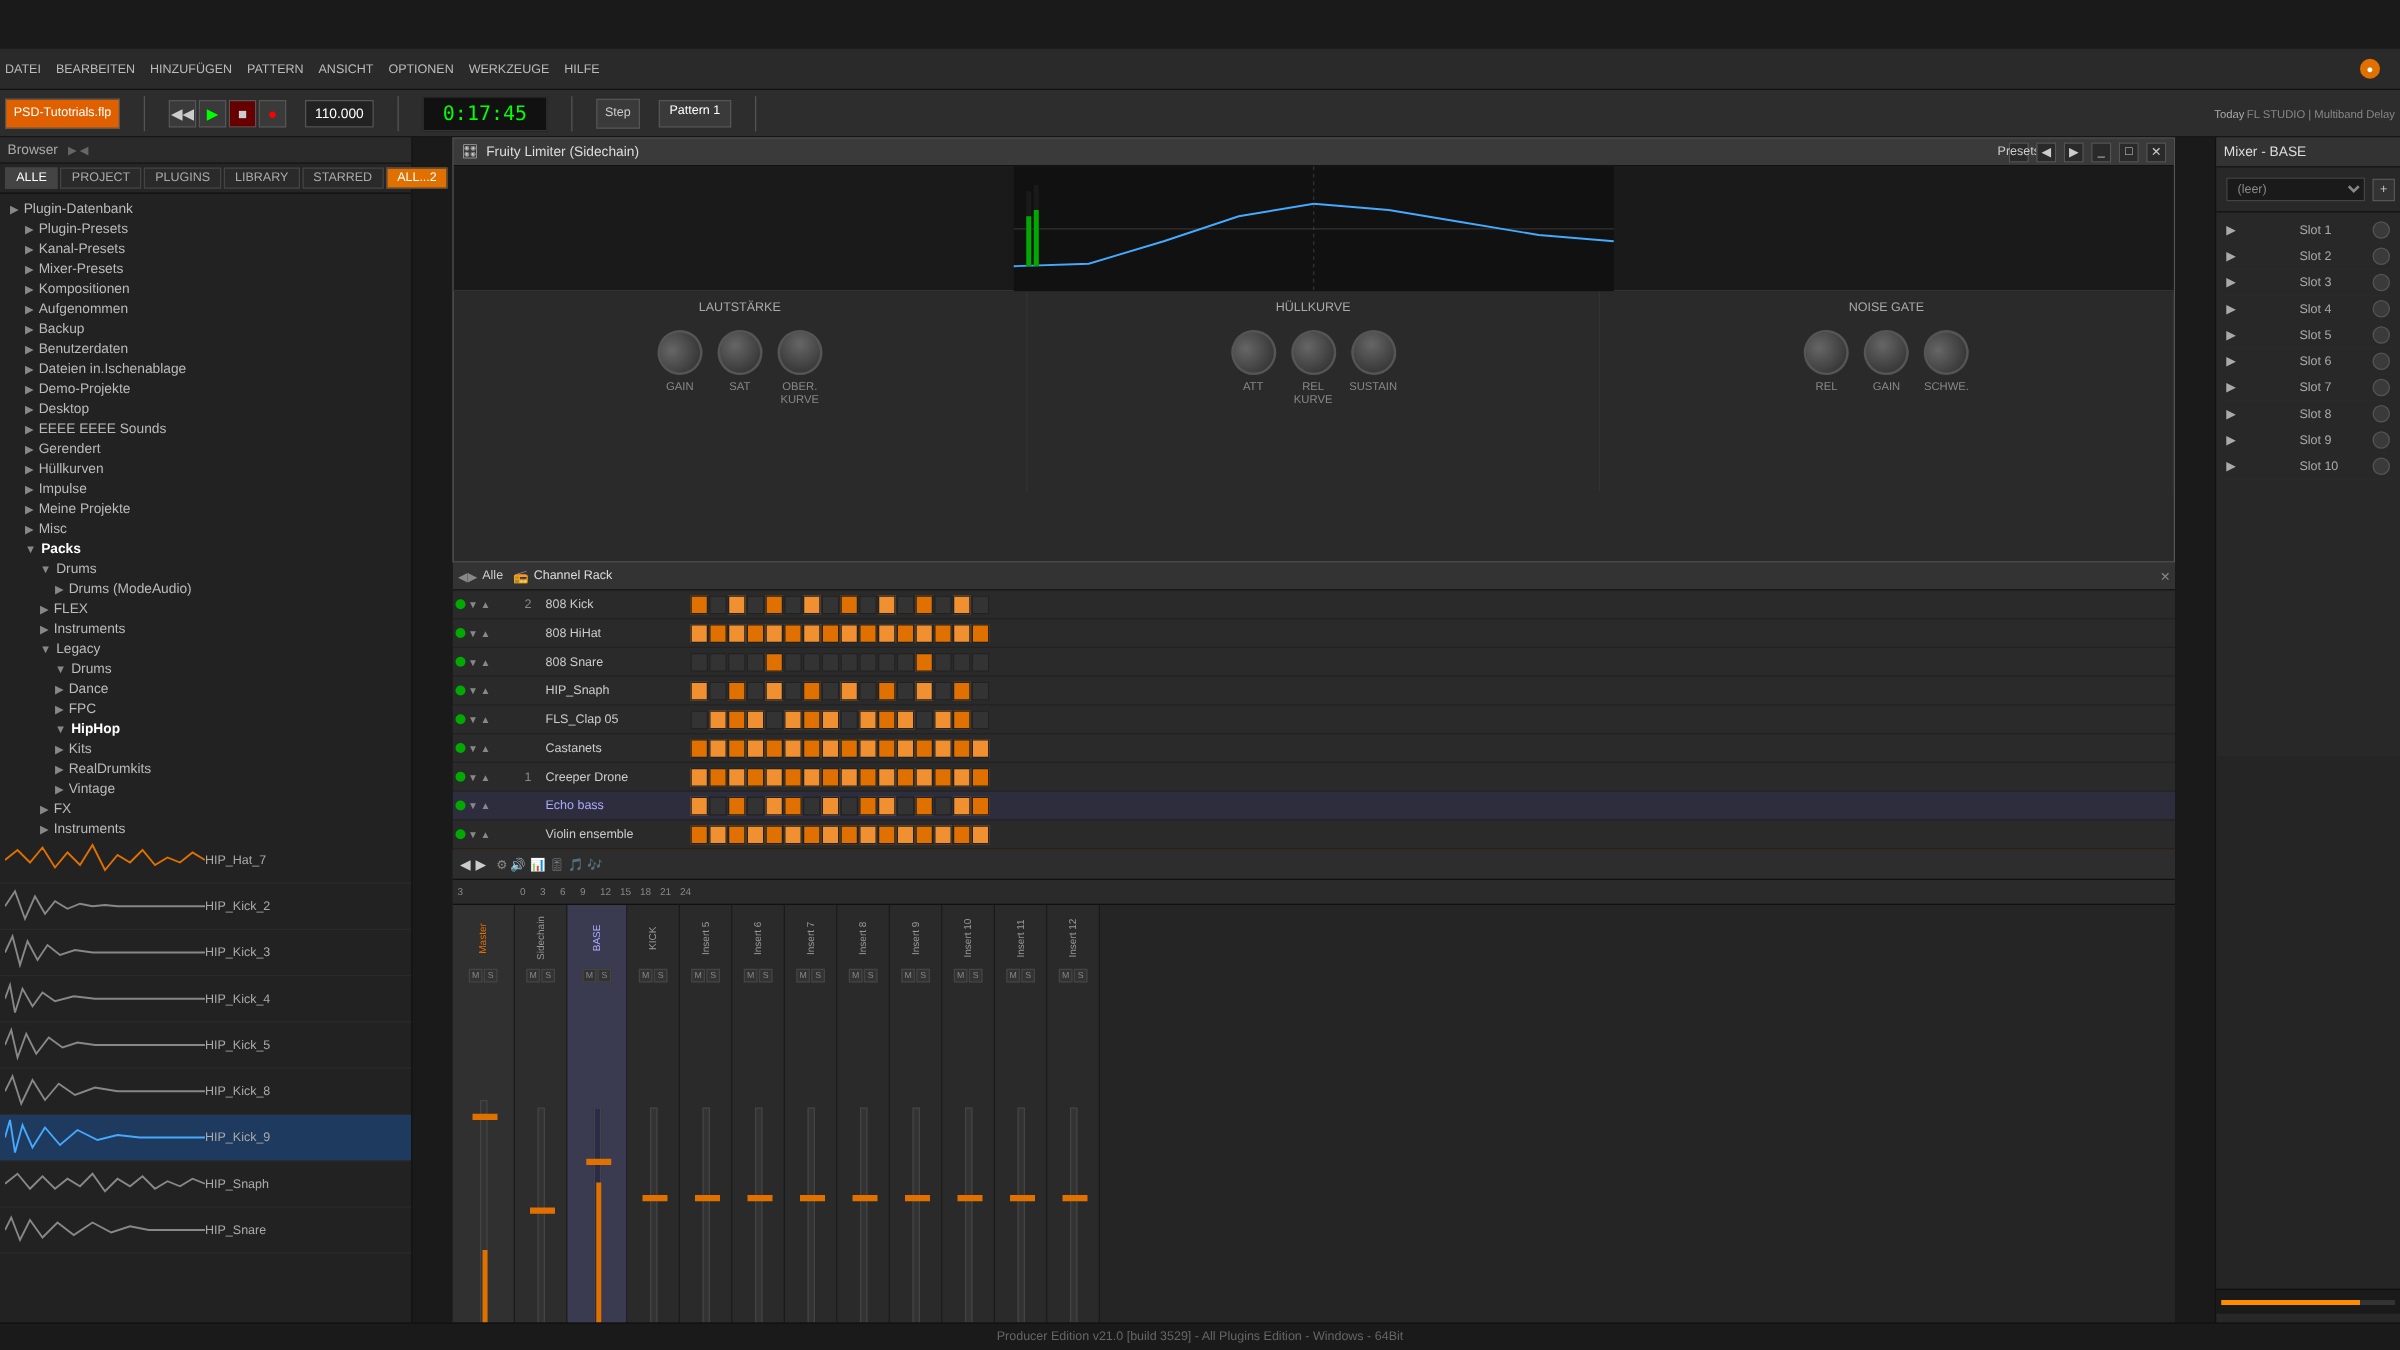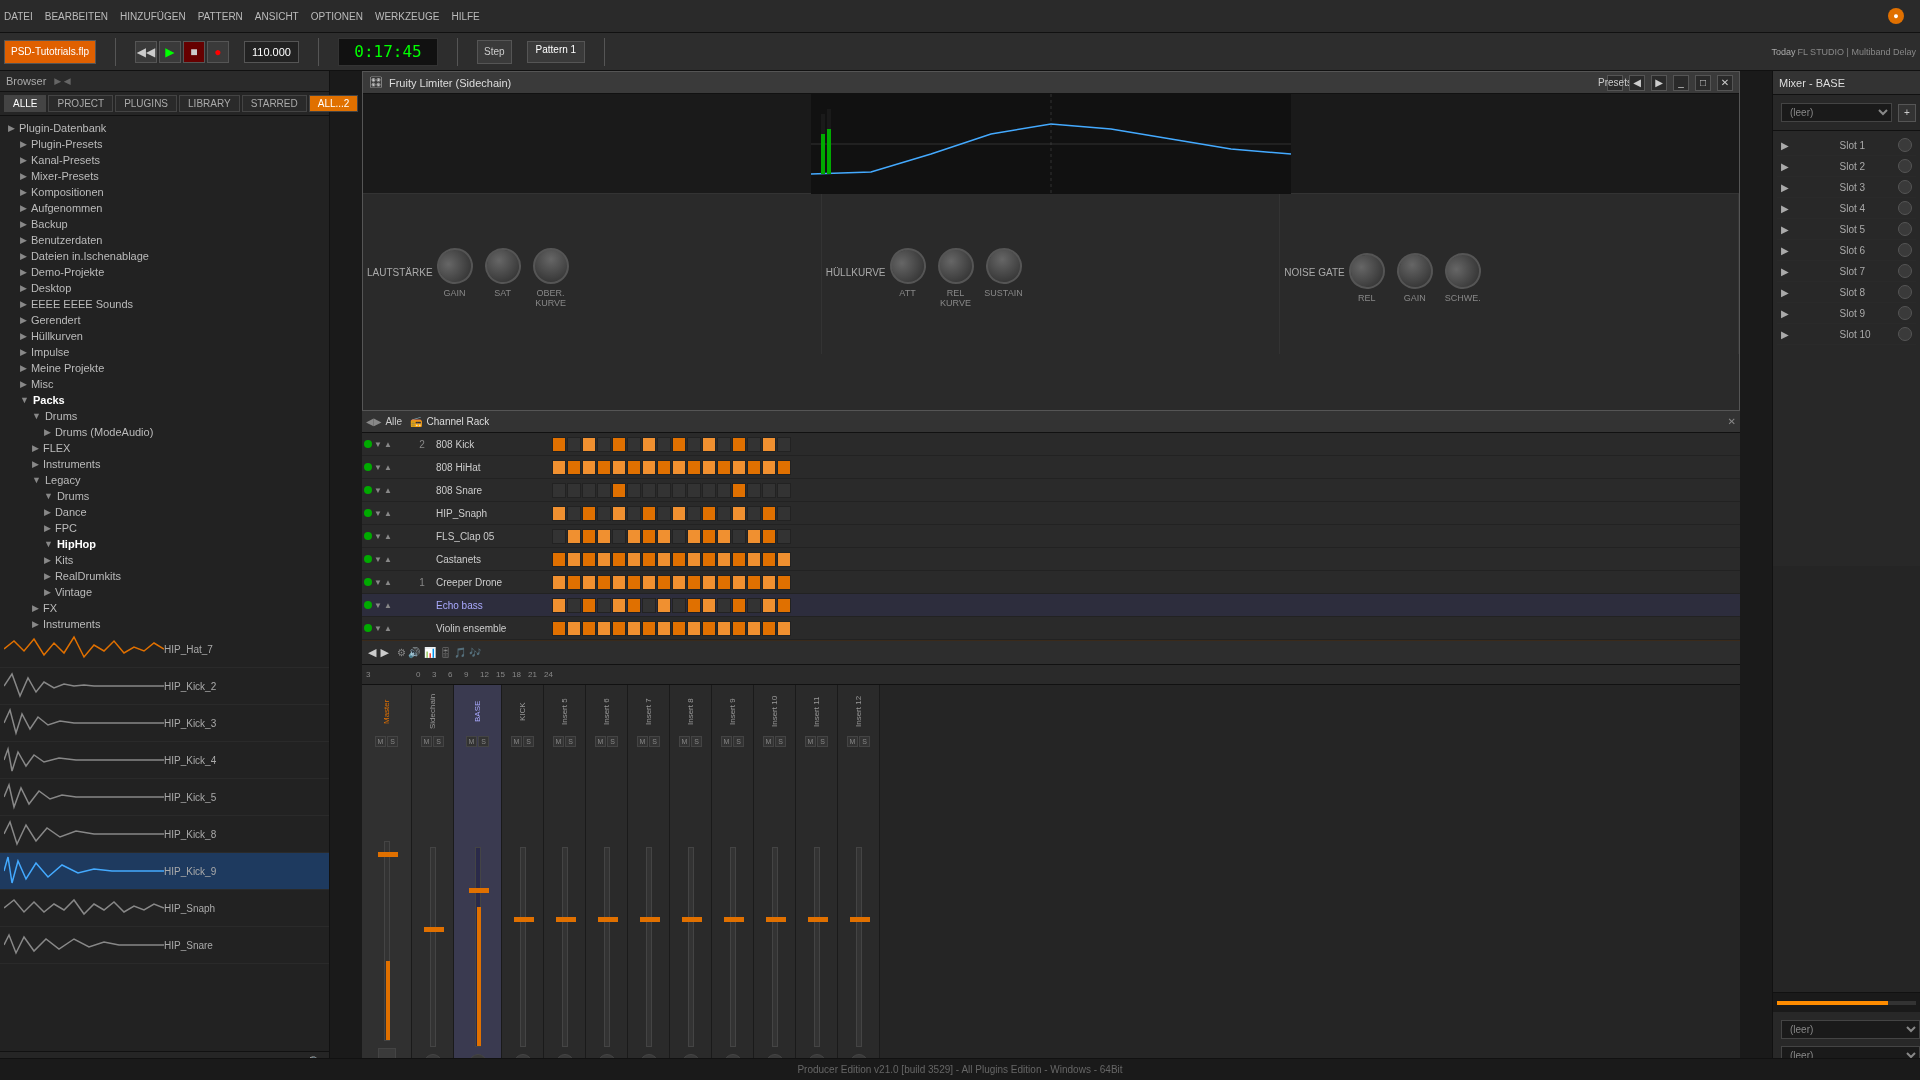--- a/index.html
+++ b/index.html
@@ -1,19 +1,19 @@
 <!DOCTYPE html>
 <html><head>
   <meta charset="utf-8">
   <style>
     * { margin: 0; padding: 0; box-sizing: border-box; }
     body { width: 1920px; height: 1080px; background: #1a1a1a; font-family: 'Arial', sans-serif; font-size: 11px; color: #ccc; overflow: hidden; }
 
     
-    #menu-bar { background: #2a2a2a; height: 20px; display: flex; align-items: center; padding: 16px 4px; border-bottom: 1px solid #111; }
+    #menu-bar { background: #2a2a2a; height: 20px; display: flex; align-items: center; padding: 16px 4px; border-bottom: 1px solid #111; margin-top: 39px; }
     #menu-bar span { color: #bbb; font-size: 10px; margin-right: 12px; cursor: pointer; }
 
     
     #toolbar { background: #2d2d2d; height: 38px; display: flex; align-items: center; padding: 0 4px; border-bottom: 1px solid #111; gap: 15px; }
     .tb-btn { background: #3a3a3a; border: 1px solid #555; color: #ccc; padding: 2px 6px; font-size: 10px; cursor: pointer; height: 24px; display: flex; align-items: center; }
     .tb-btn.orange { background: #e06000; color: #fff; }
     .tb-transport { display: flex; align-items: center; gap: 2px; }
     .tb-transport button { background: #3a3a3a; border: 1px solid #555; color: #ccc; width: 22px; height: 22px; cursor: pointer; font-size: 12px; display: flex; align-items: center; justify-content: center; }
     .tb-bpm { background: #222; border: 1px solid #555; color: #fff; width: 55px; height: 22px; text-align: center; font-size: 11px; display: flex; align-items: center; justify-content: center; }
     .tb-time { background: #111; border: 1px solid #333; color: #0f0; font-size: 16px; width: 100px; height: 28px; display: flex; align-items: center; justify-content: center; font-family: monospace; }
@@ -62,21 +62,21 @@
     .step.active { background: #e07000; }
     .step.active.light { background: #f09030; }
 
     
     #fruity-limiter { position: absolute; top: 0; left: 330px; width: 480px; height: 340px; background: #2a2a2a; border: 1px solid #555; z-index: 10; }
     #fl-header { background: #3a3a3a; height: 22px; display: flex; align-items: center; padding: 0 6px; gap: 6px; border-bottom: 1px solid #111; }
     #fl-title { font-size: 11px; color: #ddd; flex: 1; }
     .fl-btn { background: #2a2a2a; border: 1px solid #555; color: #ccc; width: 16px; height: 16px; font-size: 10px; cursor: pointer; display: flex; align-items: center; justify-content: center; }
     #fl-display { height: 100px; background: #1a1a1a; position: relative; border-bottom: 1px solid #333; }
     #fl-controls { display: flex; height: 160px; }
-    .fl-section { flex: 1; border-right: 1px solid #333; display: flex; flex-direction: row; align-items: center; padding: 8px 4px 4px; }
+    .fl-section { flex: 1; border-right: 1px solid #333; display: flex; flex-direction: column; align-items: center; padding: 8px 4px 4px; }
     .fl-section-title { font-size: 10px; color: #aaa; margin-bottom: 8px; text-align: center; }
     .knob { width: 36px; height: 36px; border-radius: 50%; background: radial-gradient(circle at 35% 35%, #666, #2a2a2a); border: 2px solid #555; margin: 4px; position: relative; cursor: pointer; }
     .knob-label { font-size: 9px; color: #888; text-align: center; margin-top: 2px; }
     .knob-row { display: flex; gap: 4px; justify-content: center; }
 
     
     #mixer-right { width: 160px; background: #282828; border-left: 1px solid #111; display: flex; flex-direction: column; }
     #mr-header { background: #333; height: 24px; display: flex; align-items: center; padding: 0 6px; border-bottom: 1px solid #111; }
     #mr-title { font-size: 11px; color: #ddd; }
     #mr-slots { flex: 1; padding: 4px; }

